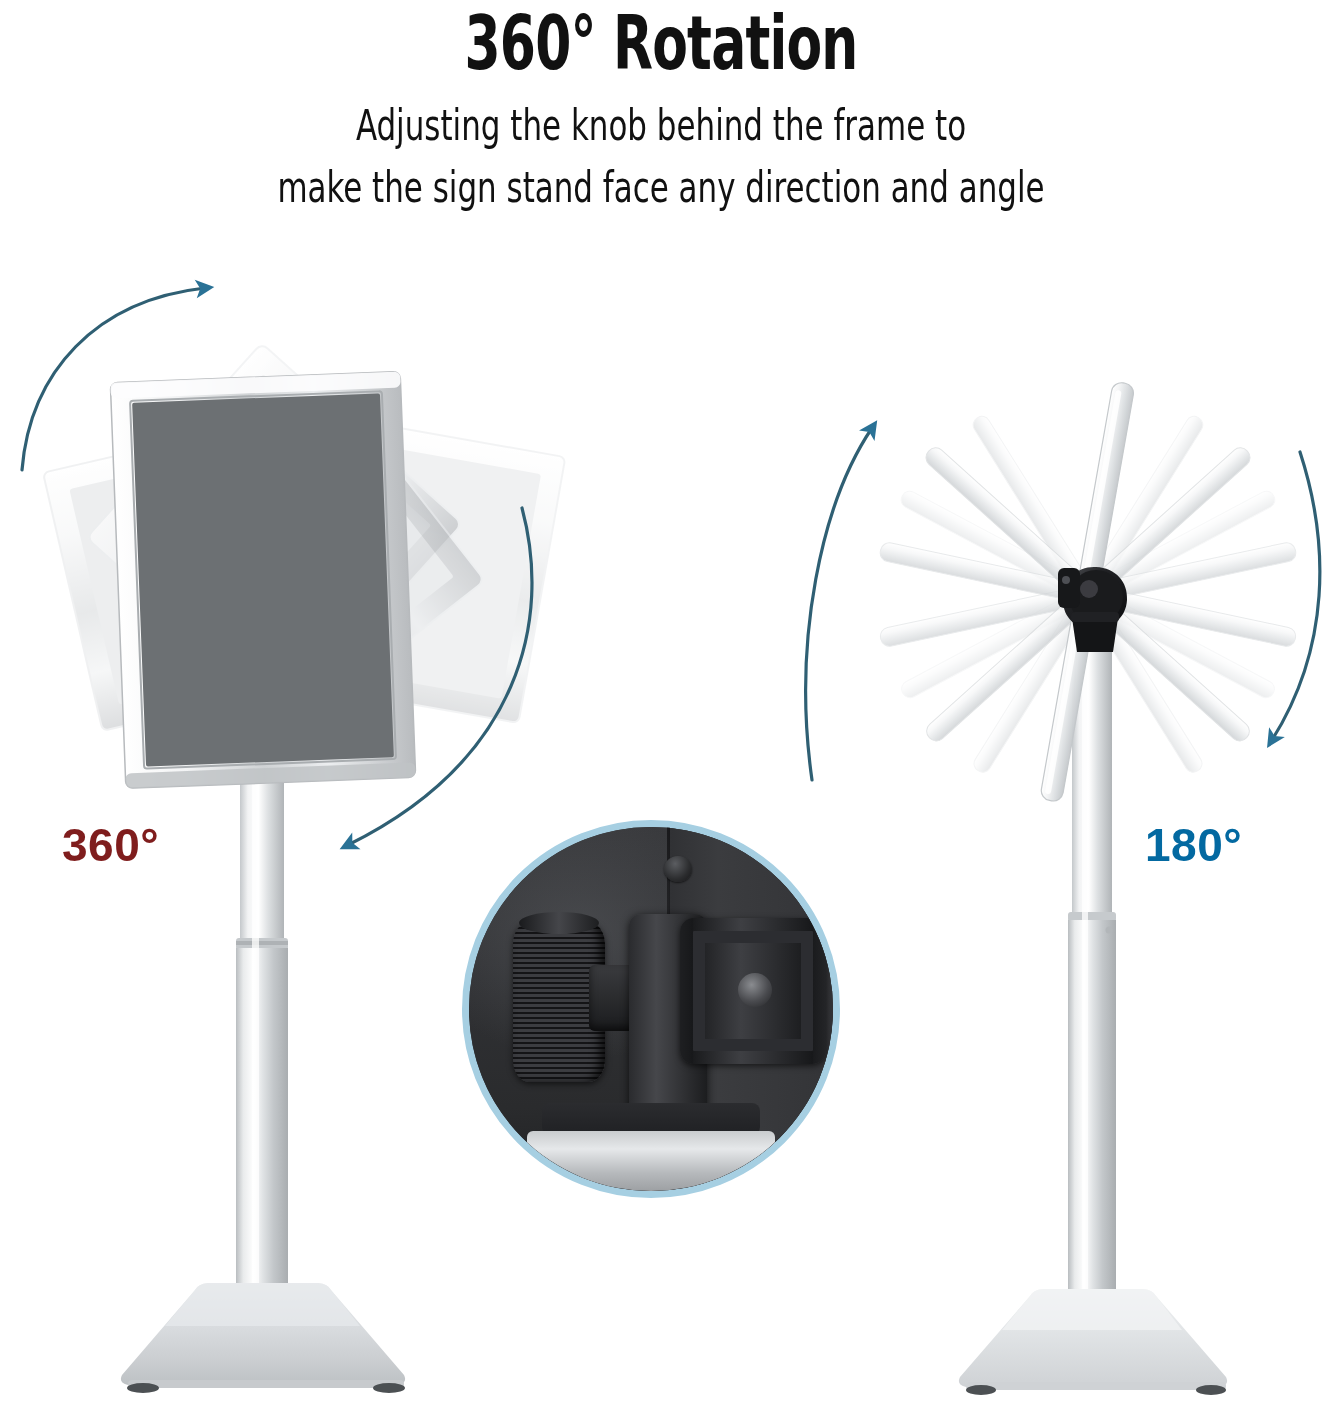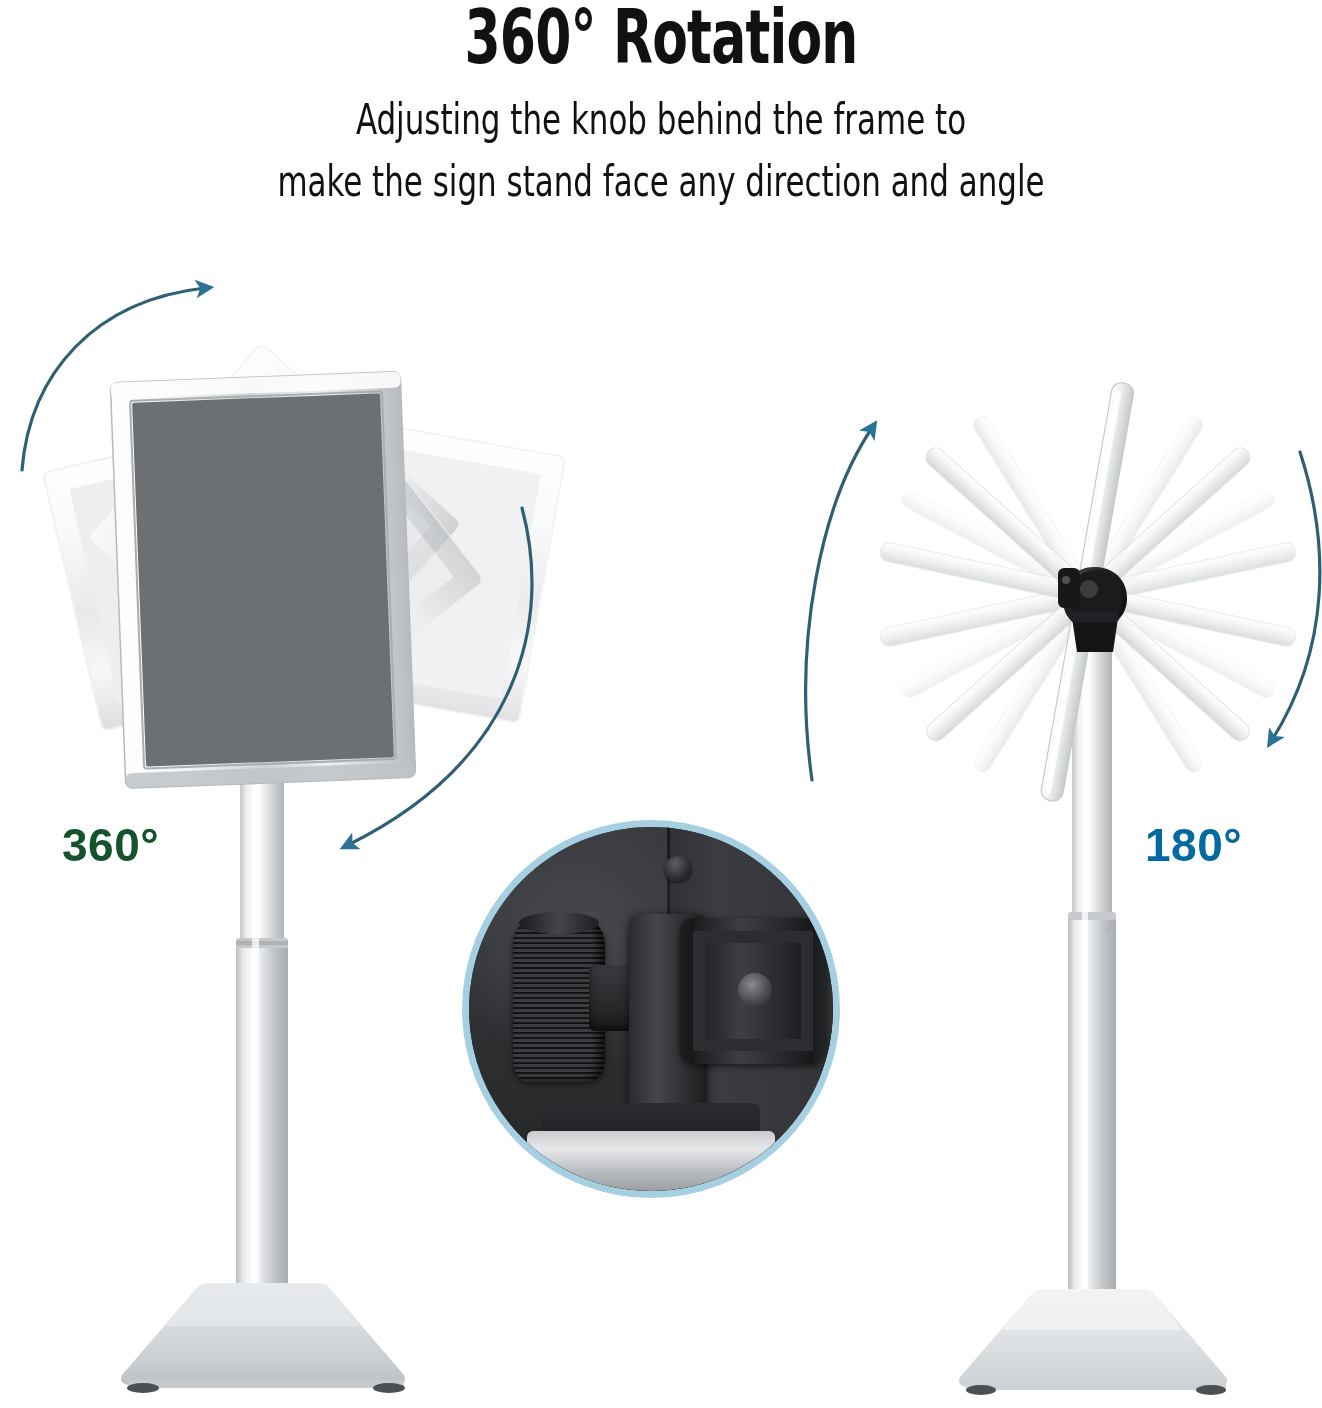--- a/index.html
+++ b/index.html
@@ -19,20 +19,21 @@
     overflow: hidden;
   }
 
   
   .header {
     position: absolute;
     top: 0;
     left: 0;
     width: 1322px;
     text-align: center;
+    padding-top: 6px;
   }
   .title {
     font-family: "Liberation Sans Narrow", "DejaVu Sans Condensed", "Liberation Sans", sans-serif;
     font-size: 74px;
     font-weight: 700;
     letter-spacing: -1px;
     color: #111111;
     line-height: 1.02;
     margin: 0;
     transform: scaleX(0.78);
@@ -414,21 +415,21 @@
 
         <path d="M 1072 618 L 1118 618 L 1113 652 L 1077 652 Z" fill="#141517"></path>
         <rect x="1071" y="612" width="48" height="10" rx="4" fill="#202124"></rect>
       </g>
 
       <path d="M 812 780 C 792 640 822 502 872 428" fill="none" stroke="#2f5f73" stroke-width="3.2" stroke-linecap="round" marker-end="url(#arrowTeal)"></path>
       <path d="M 1300 452 C 1330 544 1330 648 1272 740" fill="none" stroke="#2f5f73" stroke-width="3.2" stroke-linecap="round" marker-end="url(#arrowTeal)"></path>
     </g>
   </svg>
 
-  <div class="deg-label deg-360" style="color:#14532d;">360°</div>
+  <div class="deg-label deg-360" style="color:#7f1d1d;">360°</div>
   <div class="deg-label deg-180" style="color:#0369a1;">180°</div>
 
   <div class="inset">
     <div class="inset-photo"></div>
     <div class="inset-wall"></div>
     <div class="inset-seam"></div>
     <div class="inset-screw"></div>
     <div class="knob-round"></div>
     <div class="knob-shaft"></div>
     <div class="bracket"></div>

